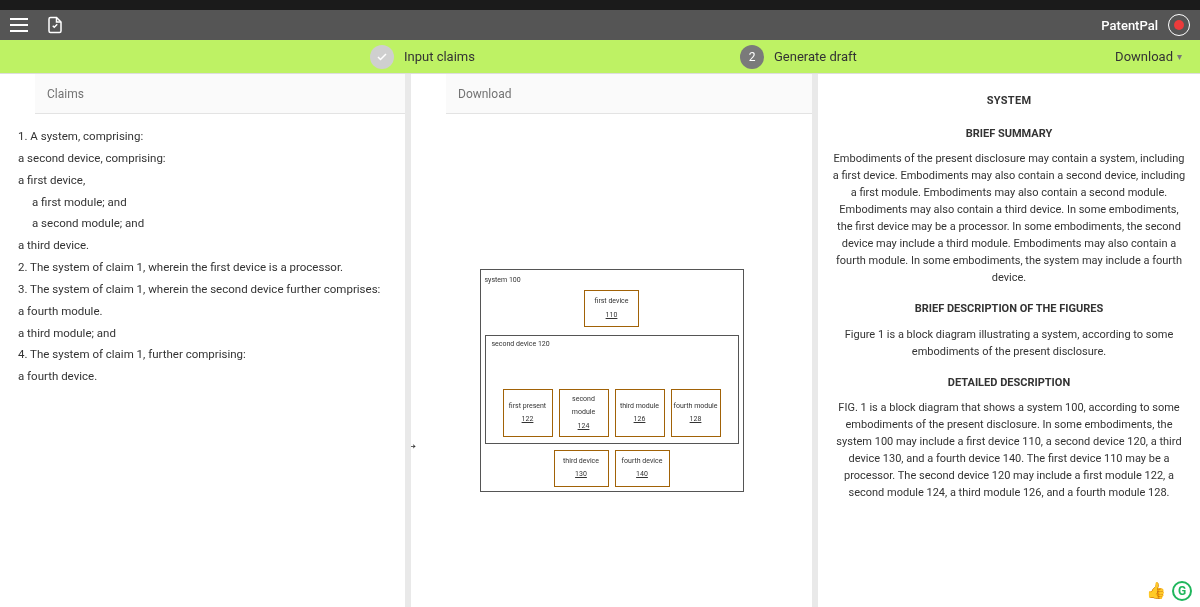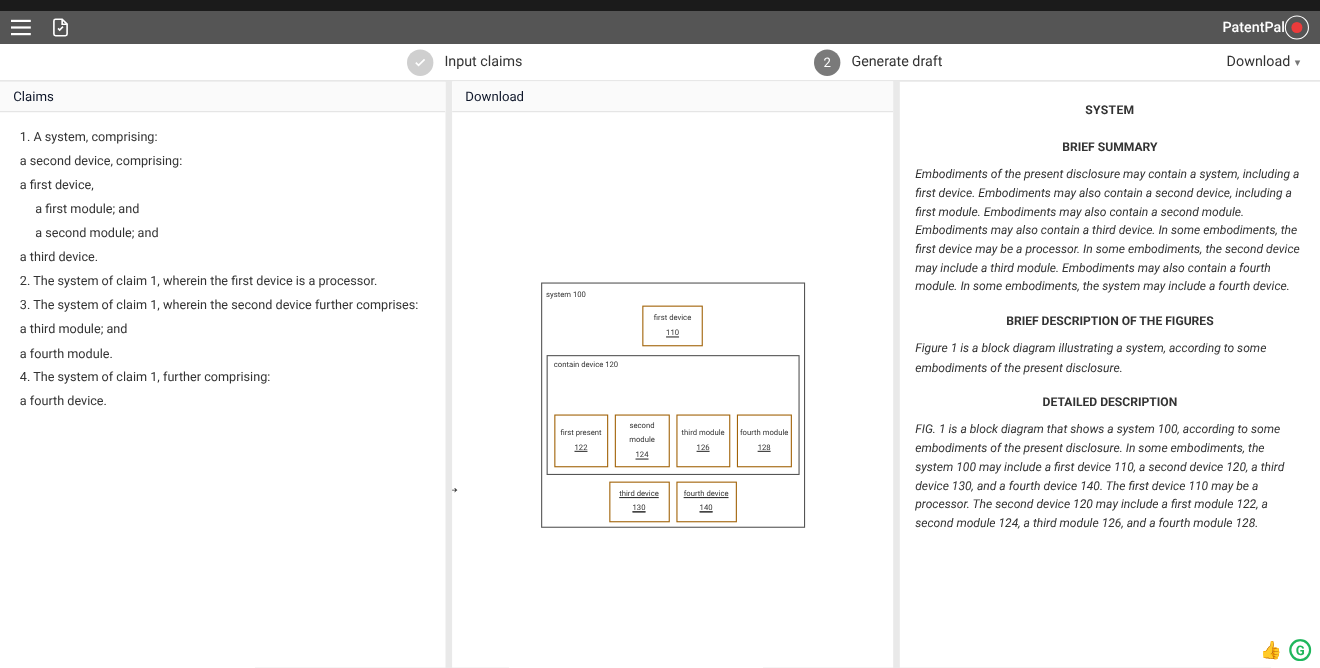--- a/index.html
+++ b/index.html
@@ -25,33 +25,33 @@
     display: flex;
     align-items: center;
     justify-content: space-between;
     padding: 0 10px;
     color: #fff;
   }
   .app-bar-left { display: flex; align-items: center; gap: 18px; }
   .hamburger { width: 18px; height: 14px; display:flex; flex-direction:column; justify-content:space-between; cursor:pointer;}
   .hamburger span { display:block; height:2px; background:#fff; }
   .doc-icon { color:#fff; display:flex; align-items:center;}
-  .app-bar-right { display:flex; align-items:center; font-size:13px; }
+  .app-bar-right { display:flex; align-items:center; gap:10px; font-size:13px; }
   .brand { font-weight:500; }
   .brand-logo {
     width: 22px; height: 22px; border:1.5px solid #fff; border-radius:50%;
     display:flex; align-items:center; justify-content:center; position:relative;
   }
   .brand-logo::after{
     content:""; width:10px; height:10px; background:#ec3b3b; border-radius:50%;
   }
 
   .stepper-bar {
     height: 34px;
-    background: #ffffff;
+    background: #bef264;
     display: flex;
     align-items: center;
     padding: 0 16px;
     position: relative;
     border-bottom: 1px solid #ddd;
   }
   .step {
     position:absolute;
     display:flex; align-items:center; gap:10px; font-size:13px;
   }
@@ -78,71 +78,72 @@
   }
   .panel {
     background:#fff;
     display:flex; flex-direction:column;
     overflow:hidden;
   }
   .panel.claims { width: 405px; flex:none; }
   .panel.figures { flex: 1 1 auto; position:relative; }
   .panel.spec { width: 382px; flex:none; }
   .panel-header {
-    height: 28px;
+    height: 40px;
     border-bottom:1px solid #e3e3e3;
     display:flex; align-items:center;
     padding: 0 12px;
-    font-size:12px; color:#0f172a;
+    font-size:12px; color:#737373;
     background:#fafafa;
+    margin-left:35px;
   }
   .panel-body {
     flex:1; overflow:auto; padding: 12px 14px;
     font-size: 11.5px; line-height: 1.9; color:#333;
   }
   .panel.claims .panel-body { padding-left: 18px; }
   .indented { padding-left: 14px; }
 
   
   .arrow-right {
     position:absolute; left:-14px; top:355px;
     width:28px; height:28px; border-radius:50%;
     display:flex; align-items:center; justify-content:center;
     font-size:16px; color:#333; cursor:pointer;
   }
   .fig-canvas {
     margin: 155px auto 0 auto;
     border:1px solid #555;
-    width: 240px;
+    width: 264px;
     padding: 4px;
     font-size: 7px;
     color:#333;
   }
   .fig-label { font-size:7px; margin-bottom:3px; }
   .fig-box {
     border:1px solid #a16207; padding:3px 6px; text-align:center;
     display:flex; flex-direction:column; justify-content:center;
   }
   .fig-box .num { text-decoration: underline; }
   .fig-row { display:flex; gap:6px; justify-content:center; margin-top:6px;}
   .fig-firstdev { width:55px; margin:0 auto; padding:4px 2px;}
   .fig-seconddev { border:1px solid #555; padding:12px 6px 6px 6px; margin-top:8px;}
   .fig-seconddev .fig-label { margin-top:-10px; margin-bottom:4px;}
   .fig-mod { width:50px; padding:3px 1px;margin-top:32px;}
-  .fig-row.bottom .fig-box { width:55px; padding:4px 2px;text-decoration:underline;}
+  .fig-row.bottom .fig-box { width:55px; padding:4px 2px;}
   .fig-caption {
     text-align:center; font-weight:bold; font-style:italic;
     font-size:15px; margin-top:130px;
   }
 
   
   .spec .panel-body { font-size: 11px; line-height:1.55; }
   .spec-title { text-align:center; font-weight:bold; margin:6px 0 16px 0; font-size:11px; letter-spacing:0.3px;}
   .spec-section { text-align:center; font-weight:bold; margin:14px 0 8px 0; font-size:11px; }
-  .spec-para { margin-bottom:10px; text-align:left;font-style:italic; }
+  .spec-para { margin-bottom:10px; text-align:center; }
 
   .corner-badges {
     position:fixed; right:8px; bottom:6px; display:flex; gap:6px; font-size:16px;
   }
   .g-badge {
     width:20px; height:20px; border-radius:50%; border:2px solid #1fb65c;
     display:flex; align-items:center; justify-content:center;
     color:#1fb65c; font-weight:bold; font-size:12px;
   }
 </style>
@@ -197,42 +198,42 @@
     <div class="panel-header">Claims</div>
     <div class="panel-body">
       <div>1. A system, comprising:</div>
       <div>a second device, comprising:</div>
       <div>a first device,</div>
       <div class="indented">a first module; and</div>
       <div class="indented">a second module; and</div>
       <div>a third device.</div>
       <div>2. The system of claim 1, wherein the first device is a processor.</div>
       <div>3. The system of claim 1, wherein the second device further comprises:</div>
+      <div>a fourth module.</div>
       <div>a third module; and</div>
-      <div>a fourth module.</div>
       <div>4. The system of claim 1, further comprising:</div>
       <div>a fourth device.</div>
     </div>
   </div>
 
   <div class="panel figures">
     <div class="panel-header">Download</div>
     <div class="arrow-right">→</div>
     <div class="panel-body" style="padding:0; position:relative;">
       <div class="fig-canvas">
         <div class="fig-label">
           <span>system</span> <span class="num">100</span>
         </div>
         <div class="fig-box fig-firstdev">
           <span>first device</span>
             <span class="num">110</span>
         </div>
         <div class="fig-seconddev">
           <div class="fig-label">
-            <span>contain device</span> <span class="num">120</span>
+            <span>second device</span> <span class="num">120</span>
           </div>
           <div class="fig-row">
             <div class="fig-box fig-mod">
                 <span>first present</span>
                 <span class="num">122</span>
               </div>
             <div class="fig-box fig-mod">
                 <span>second module</span>
                 <span class="num">124</span>
               </div>

